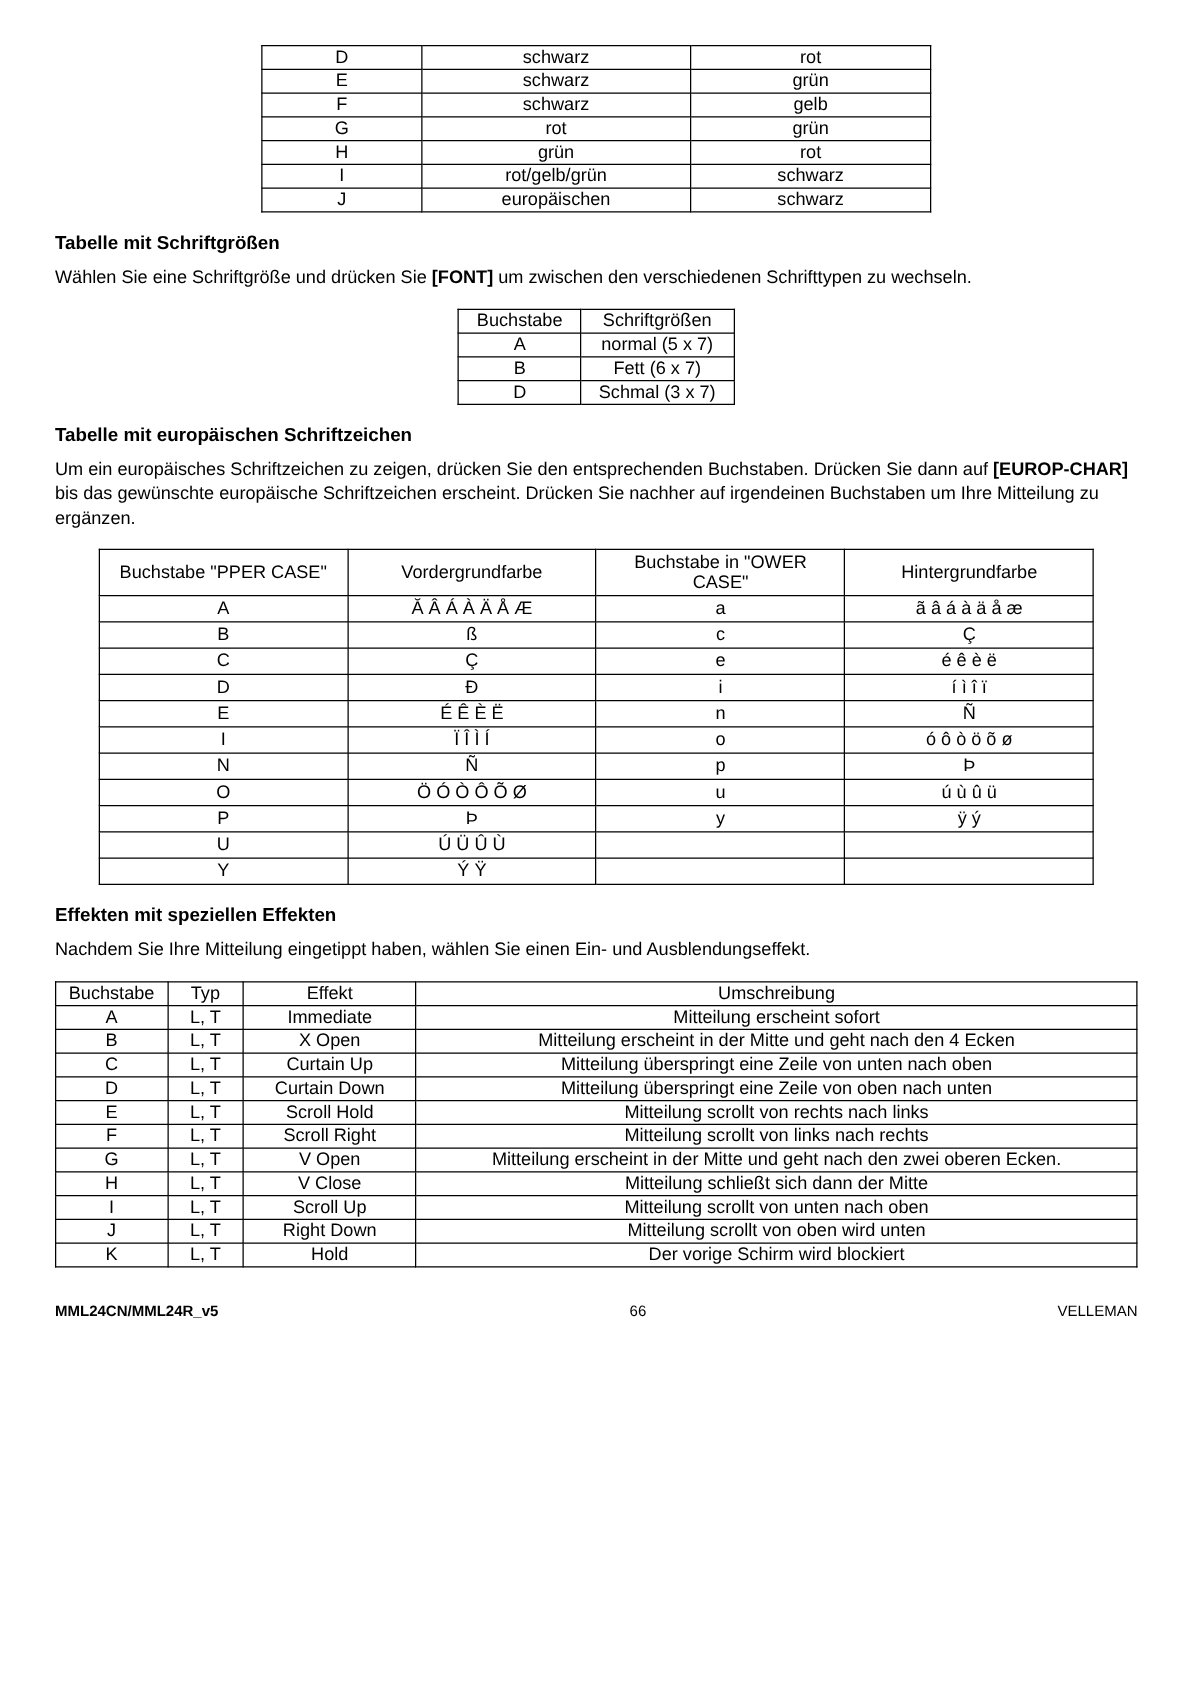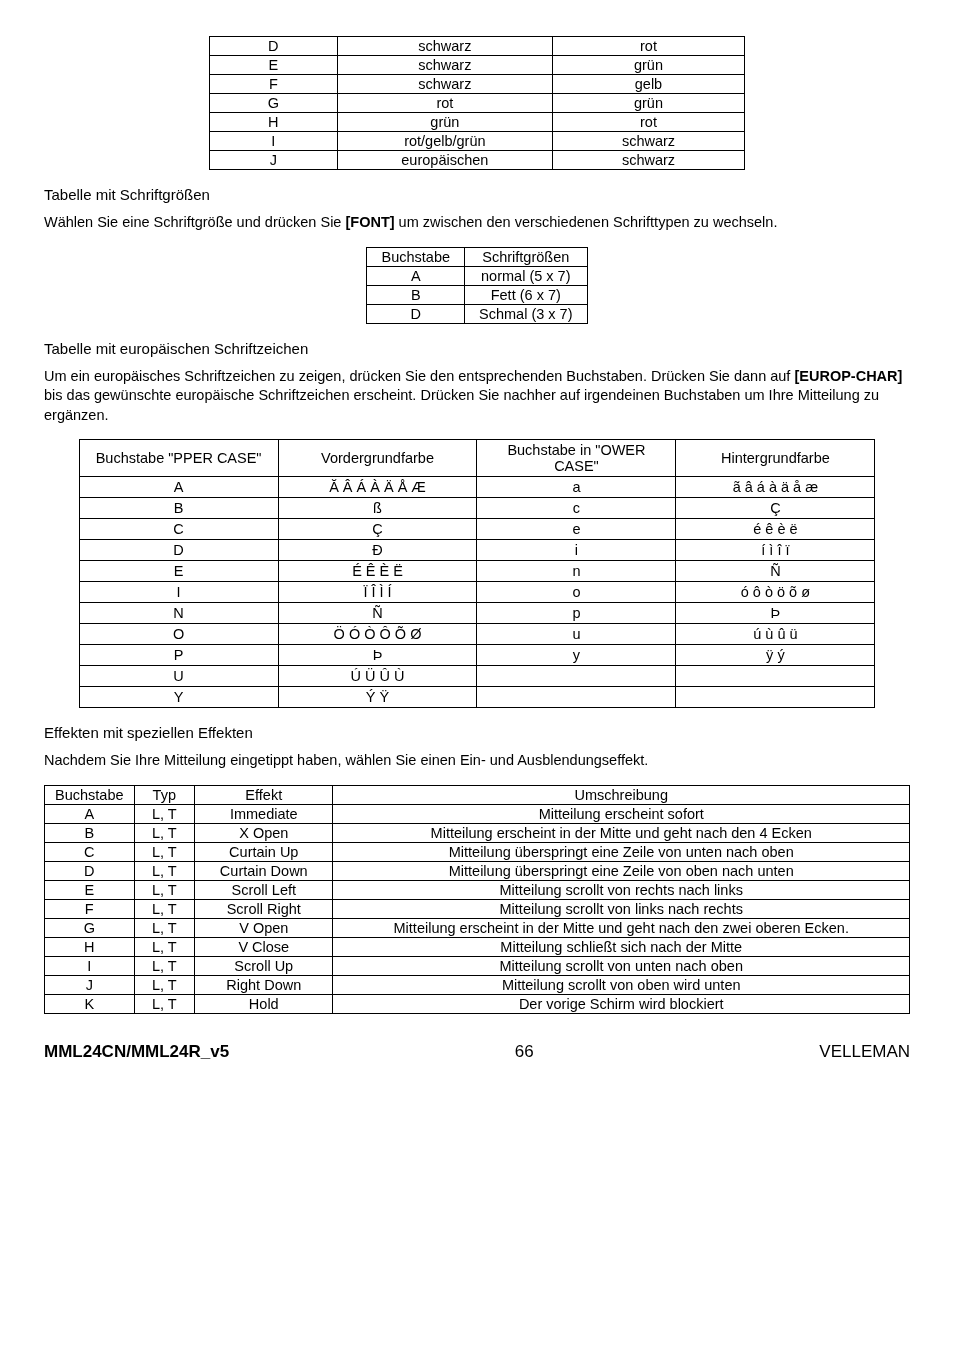--- a/index.html
+++ b/index.html
@@ -1,31 +1,31 @@
 <!DOCTYPE html>
 <html><head>
 <meta charset="utf-8">
 <style>
 body{font-family:Arial,Helvetica,sans-serif;font-size:14.5px;color:#000;margin:0;padding:36px 44px;width:954px;box-sizing:border-box}
-h3{font-size:15px;font-weight:normal;margin:16px 0 10px}
+h3{font-size:15px;font-weight:bold;margin:16px 0 10px}
 p{margin:8px 0 14px;line-height:1.35}
 table{border-collapse:collapse;font-size:14.5px}
 table td,table th{border:1px solid #000;padding:1px 10px;text-align:center;font-weight:normal}
 .t1{margin:0 auto 14px;width:62%}
 .t1 td:nth-child(1){width:24%}
 .t1 td:nth-child(2){width:40%}
 .t2{margin:0 auto 14px}
 .t2 td,.t2 th{padding:1px 14px}
 .t3{margin:0 auto 14px;width:92%}
 .t3 td,.t3 th{width:25%;padding:2px 6px}
 .t4{width:100%;margin-bottom:24px}
 .t4 td:nth-child(1){width:10%}
 .t4 td:nth-child(2){width:7%}
 .t4 td:nth-child(3){width:16%}
-.footer{display:flex;justify-content:space-between;font-size:17px;margin-top:28px}
+.footer{display:flex;justify-content:space-between;font-size:12px;margin-top:28px}
 .footer .l{font-weight:bold}
 </style>
 </head>
 <body>
 
 <table class="t1">
     <tbody id="t1b">
       <tr>
         <td>D</td>
         <td>schwarz</td>
@@ -196,40 +196,40 @@
       </tr>
       <tr>
         <td>D</td>
         <td>L, T</td>
         <td>Curtain Down</td>
         <td>Mitteilung überspringt eine Zeile von oben nach unten</td>
       </tr>
       <tr>
         <td>E</td>
         <td>L, T</td>
-        <td>Scroll Left</td>
+        <td>Scroll Hold</td>
         <td>Mitteilung scrollt von rechts nach links</td>
       </tr>
       <tr>
         <td>F</td>
         <td>L, T</td>
         <td>Scroll Right</td>
         <td>Mitteilung scrollt von links nach rechts</td>
       </tr>
       <tr>
         <td>G</td>
         <td>L, T</td>
         <td>V Open</td>
         <td>Mitteilung erscheint in der Mitte und geht nach den zwei oberen Ecken.</td>
       </tr>
       <tr>
         <td>H</td>
         <td>L, T</td>
         <td>V Close</td>
-        <td>Mitteilung schließt sich nach der Mitte</td>
+        <td>Mitteilung schließt sich dann der Mitte</td>
       </tr>
       <tr>
         <td>I</td>
         <td>L, T</td>
         <td>Scroll Up</td>
         <td>Mitteilung scrollt von unten nach oben</td>
       </tr>
       <tr>
         <td>J</td>
         <td>L, T</td>

